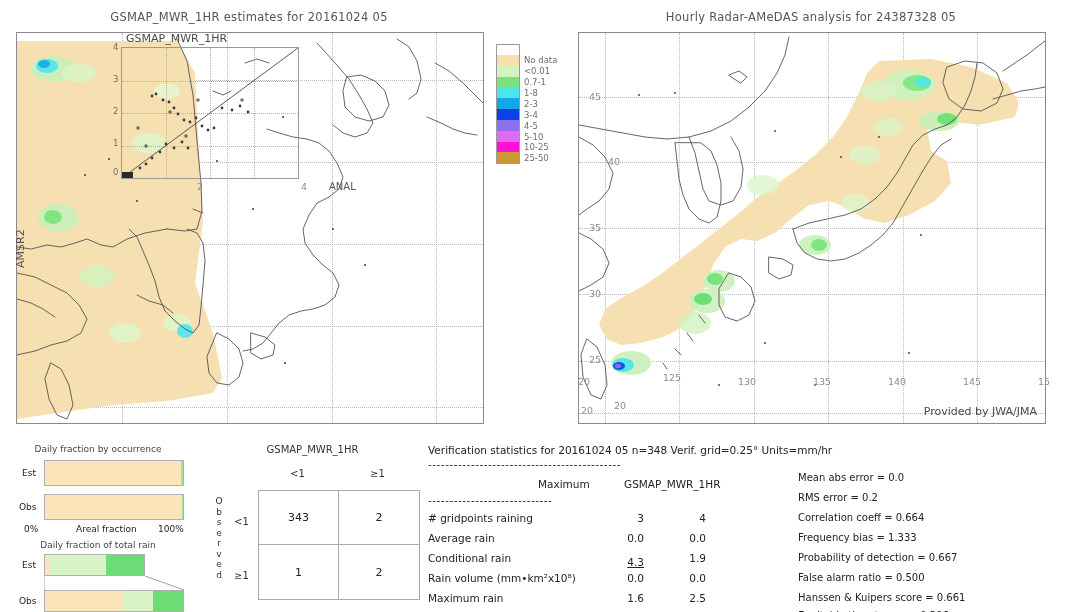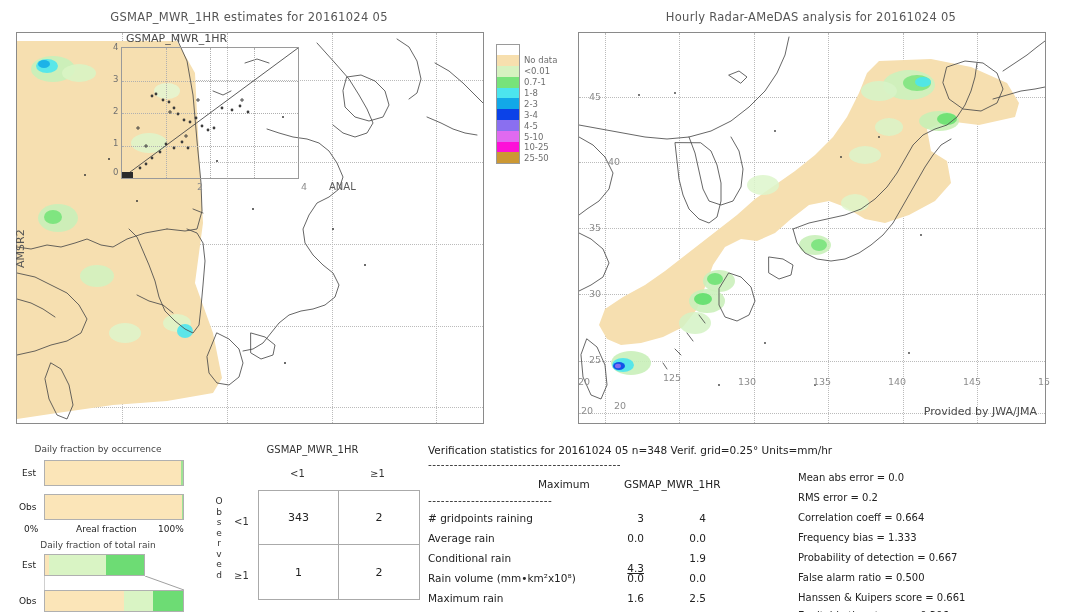--- a/index.html
+++ b/index.html
@@ -341,21 +341,21 @@
   <div class="lg-row">
     <div class="lg-sw" style="background:#fd10d8"></div>
     <div class="lg-lab">10-25</div>
   </div>
   <div class="lg-row">
     <div class="lg-sw" style="background:#cc9833"></div>
     <div class="lg-lab">25-50</div>
   </div>
 </div>
 
-<div class="panel-title" style="left:578px; top:10px; width:466px;">Hourly Radar-AMeDAS analysis for 20161024 05</div>
+<div class="panel-title" style="left:578px; top:10px; width:466px;">Hourly Radar-AMeDAS analysis for 24387328 05</div>
 
 <div id="right-map">
   <div class="grid-layer">
     <div class="gl-v" style="left:5.5%"></div>
     <div class="gl-v" style="left:21.5%"></div>
     <div class="gl-v" style="left:37.5%"></div>
     <div class="gl-v" style="left:53.5%"></div>
     <div class="gl-v" style="left:69.5%"></div>
     <div class="gl-v" style="left:85.5%"></div>
     <div class="gl-h" style="top:16.5%"></div>
@@ -532,21 +532,21 @@
 
   <div class="st-row-lab" style="top:70px;"># gridpoints raining</div>
   <div class="st-v1" style="top:70px;">3</div>
   <div class="st-v2" style="top:70px;">4</div>
 
   <div class="st-row-lab" style="top:90px;">Average rain</div>
   <div class="st-v1" style="top:90px;">0.0</div>
   <div class="st-v2" style="top:90px;">0.0</div>
 
   <div class="st-row-lab" style="top:110px;">Conditional rain</div>
-  <div class="st-v1" style="top:120px;text-decoration:underline;">4.3</div>
+  <div class="st-v1" style="top:114px;text-decoration:underline;">4.3</div>
   <div class="st-v2" style="top:110px;">1.9</div>
 
   <div class="st-row-lab" style="top:130px;">Rain volume (mm•km²x10⁸)</div>
   <div class="st-v1" style="top:130px;">0.0</div>
   <div class="st-v2" style="top:130px;">0.0</div>
 
   <div class="st-row-lab" style="top:150px;">Maximum rain</div>
   <div class="st-v1" style="top:150px;">1.6</div>
   <div class="st-v2" style="top:150px;">2.5</div>
 

